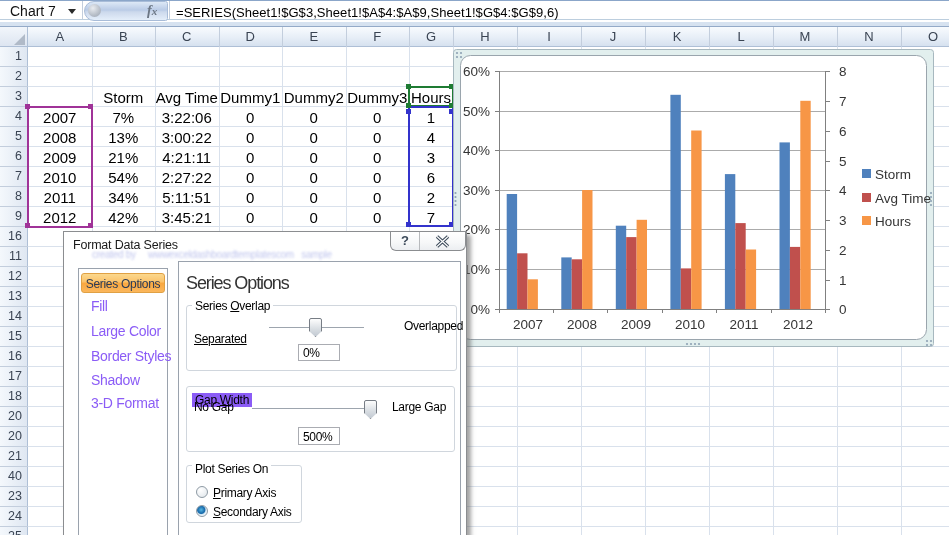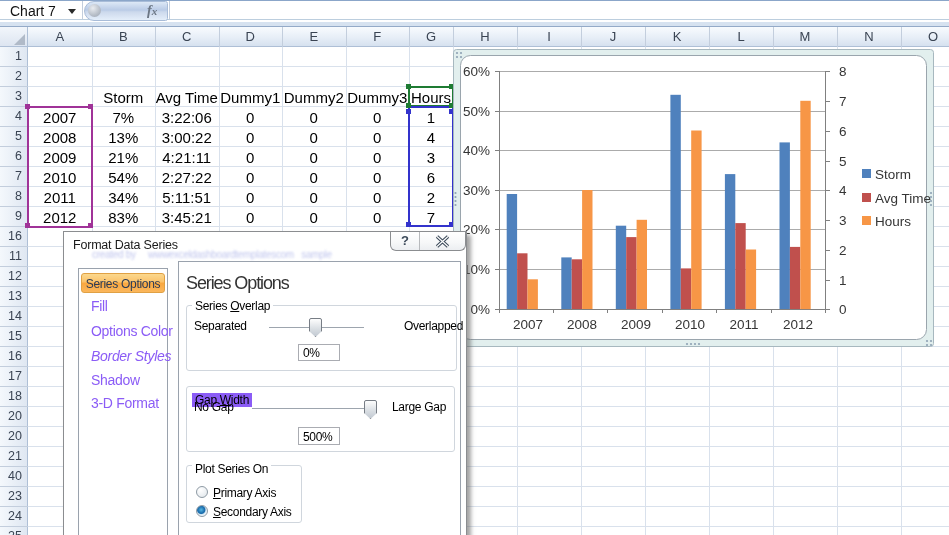--- a/index.html
+++ b/index.html
@@ -47,20 +47,21 @@
   <div class="abs" style="left:0;top:19px;width:949px;height:1px;background:#bccede;"></div>
   <div class="abs" style="left:0;top:22px;width:949px;height:4px;background:#d6e2f0;"></div>
   <div class="abs" style="left:0;top:26px;width:949px;height:1px;background:#94aac8;"></div>
   <div class="abs" id="namebox"></div>
   <div class="abs" id="nametext">Chart 7</div>
   <div class="abs" id="namearrow"></div>
   <div class="abs" id="fxpill"></div>
   <div class="abs" id="fxknob"></div>
   <div class="abs" id="fxtext">f<span style="font-size:11px;">x</span></div>
   <div class="abs" id="formulabar"></div>
+  <div class="abs" id="formulatext">=SERIES(Sheet1!$G$3,Sheet1!$A$4:$A$9,Sheet1!$G$4:$G$9,6)</div>
 
   <div class="abs" id="colhdr"></div>
   <div class="abs" id="cornerbox"></div>
   <div class="abs" id="cornertri"></div>
   <div class="abs" id="colletters" style="left:28px;top:27px;width:921px;height:20px;overflow:hidden;">
       <div class="abs collet" style="left:31.75px;">A</div>
       <div class="abs collet" style="left:95.25px;">B</div>
       <div class="abs collet" style="left:158.75px;">C</div>
       <div class="abs collet" style="left:222.25px;">D</div>
       <div class="abs collet" style="left:285.75px;">E</div>
@@ -219,21 +220,21 @@
       <div class="abs cell" style="left:377.25px;top:169px;">0</div>
       <div class="abs cell" style="left:431px;top:169px;">6</div>
       <div class="abs cell" style="left:59.75px;top:189px;">2011</div>
       <div class="abs cell" style="left:123.25px;top:189px;">34%</div>
       <div class="abs cell" style="left:186.75px;top:189px;">5:11:51</div>
       <div class="abs cell" style="left:250.25px;top:189px;">0</div>
       <div class="abs cell" style="left:313.75px;top:189px;">0</div>
       <div class="abs cell" style="left:377.25px;top:189px;">0</div>
       <div class="abs cell" style="left:431px;top:189px;">2</div>
       <div class="abs cell" style="left:59.75px;top:209px;">2012</div>
-      <div class="abs cell" style="left:123.25px;top:209px;">83%</div>
+      <div class="abs cell" style="left:123.25px;top:209px;">42%</div>
       <div class="abs cell" style="left:186.75px;top:209px;">3:45:21</div>
       <div class="abs cell" style="left:250.25px;top:209px;">0</div>
       <div class="abs cell" style="left:313.75px;top:209px;">0</div>
       <div class="abs cell" style="left:377.25px;top:209px;">0</div>
       <div class="abs cell" style="left:431px;top:209px;">7</div>
     </div>
 
   <div class="abs rngborder" style="left:27px;top:106px;width:66px;height:122px;border:2px solid #a03398;"></div>
   <div class="abs rngborder" style="left:408px;top:86px;width:46px;height:21px;border:2px solid #1e7b33;"></div>
   <div class="abs rngborder" style="left:408px;top:106px;width:46px;height:121px;border:2px solid #3333cc;"></div>
@@ -398,32 +399,32 @@
         </svg>
     </div>
 
     <div class="abs" style="left:28px;top:17px;width:360px;height:10px;color:#99a2e2;font-size:10px;filter:blur(1.2px);opacity:0.62;">created by&nbsp;&nbsp;&nbsp;&nbsp;&nbsp;wwwexceldashboardtemplatescom&nbsp;&nbsp;&nbsp;sample</div>
 
     <div class="abs" style="left:14px;top:36px;width:90px;height:274px;border:1px solid #9aa2ad;box-sizing:border-box;background:#fff;">
       <div class="abs" style="left:2px;top:4px;width:84px;height:20px;border:1px solid #e0a144;border-radius:3px;background:linear-gradient(#fbd88e,#fbc26a 45%,#f9a73f 50%,#fbb75c);box-sizing:border-box;">
         <div style="margin-top:3px;text-align:center;font-size:12px;color:#2b3a55;">Series Options</div>
       </div>
       <div class="abs navitem" style="left:12px;top:29px;">Fill</div>
-      <div class="abs navitem" style="left:12px;top:54px;">Options Color</div>
-      <div class="abs navitem" style="left:12px;top:79px;font-style:italic;">Border Styles</div>
+      <div class="abs navitem" style="left:12px;top:54px;">Large Color</div>
+      <div class="abs navitem" style="left:12px;top:79px;">Border Styles</div>
       <div class="abs navitem" style="left:12px;top:103px;">Shadow</div>
       <div class="abs navitem" style="left:12px;top:126px;">3-D Format</div>
     </div>
 
     <div class="abs" style="left:114px;top:29px;width:283px;height:281px;border:1px solid #9aa2ad;box-sizing:border-box;background:#fff;">
       <div class="abs" style="left:7px;top:11px;font-size:18px;letter-spacing:-1.1px;color:#333;">Series Options</div>
 
       <div class="abs" style="left:7px;top:43px;width:271px;height:66px;border:1px solid #d0d6dd;border-radius:3px;box-sizing:border-box;"></div>
       <div class="abs" style="left:13px;top:37px;background:#fff;padding:0 3px;">Series <u>O</u>verlap</div>
-      <div class="abs" style="left:15px;top:57px;">Separated</div>
+      <div class="abs" style="left:15px;top:70px;text-decoration:underline;">Separated</div>
       <div class="abs" style="left:90px;top:65px;width:95px;height:1px;background:#9da5ae;"></div>
       <div class="abs slider" style="left:130px;top:56px;"></div>
       <div class="abs" style="left:225px;top:57px;">Overlapped</div>
       <div class="abs" style="left:119px;top:82px;width:42px;height:17px;border:1px solid #aaacb2;box-sizing:border-box;">
           <span style="position:absolute;left:4px;top:1px;">0%</span>
         </div>
 
       <div class="abs" style="left:7px;top:124px;width:269px;height:66px;border:1px solid #d0d6dd;border-radius:3px;box-sizing:border-box;"></div>
       <div class="abs" style="left:13px;top:131px;background:#8b5cf6;padding:0 3px;">Gap <u>W</u>idth</div>
       <div class="abs" style="left:15px;top:138px;">No Gap</div>

